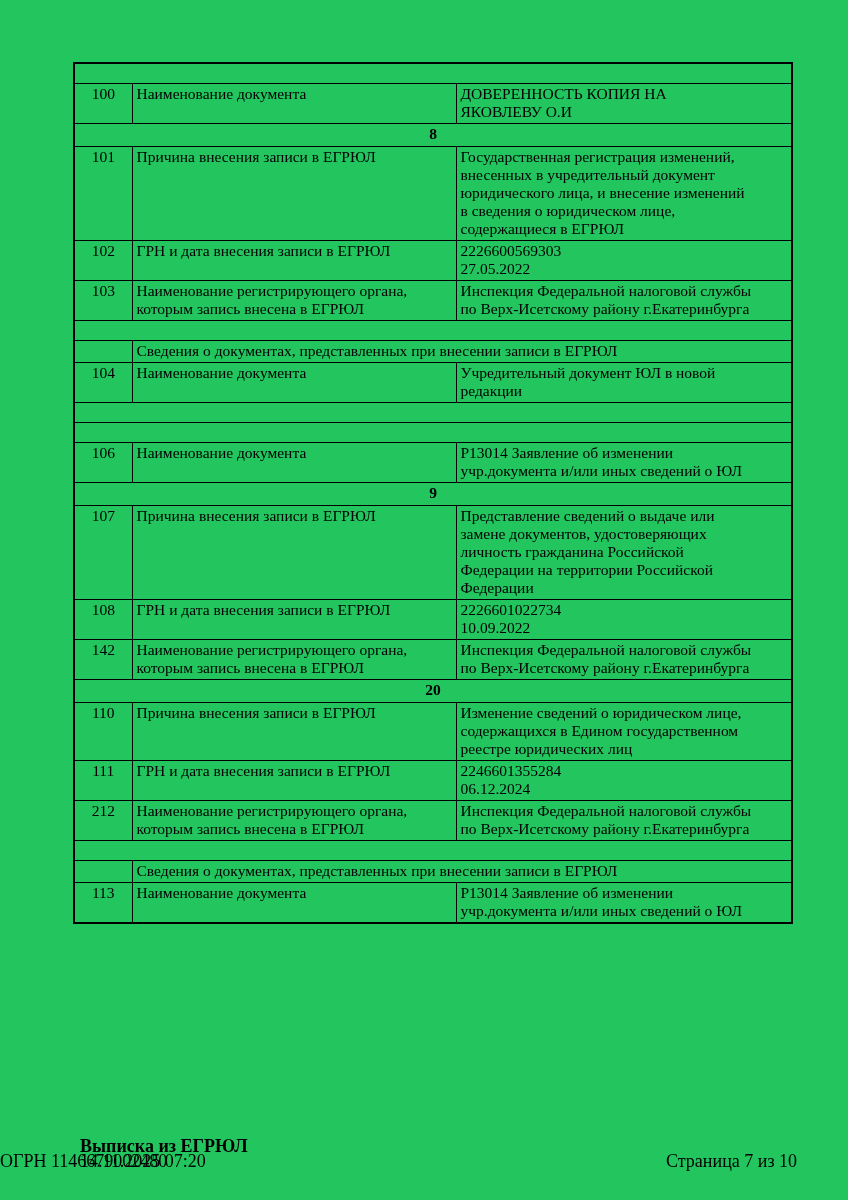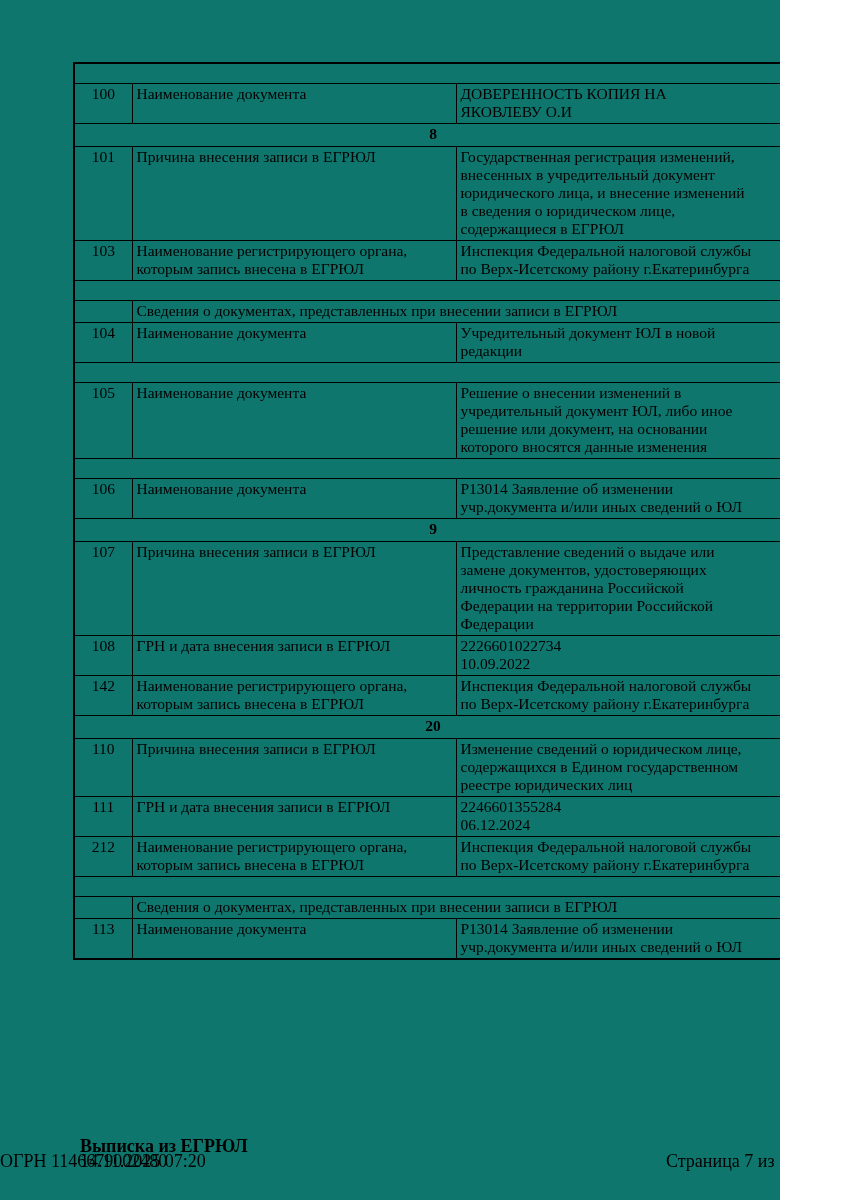--- a/index.html
+++ b/index.html
@@ -2,23 +2,23 @@
 <html><head>
 <meta charset="utf-8">
 <style>
   html, body {
     margin: 0;
     padding: 0;
     background: #ffffff;
   }
   .page {
     position: relative;
-    width: 780px;
+    width: 848px;
     height: 1200px;
-    background: #0f766e;
+    background: #22c55e;
     font-family: "Liberation Serif", "DejaVu Serif", serif;
     color: #000000;
     overflow: hidden;
   }
   table.egrul-table {
     position: absolute;
     left: 73px;
     top: 62px;
     width: 718px;
     border-collapse: collapse;
@@ -109,20 +109,26 @@
         <tr class="data">
           <td class="col-num">101</td>
           <td class="col-label">Причина внесения записи в ЕГРЮЛ</td>
           <td class="col-value">Государственная регистрация изменений,
 внесенных в учредительный документ
 юридического лица, и внесение изменений
 в сведения о юридическом лице,
 содержащиеся в ЕГРЮЛ</td>
         </tr>
         <tr class="data">
+          <td class="col-num">102</td>
+          <td class="col-label">ГРН и дата внесения записи в ЕГРЮЛ</td>
+          <td class="col-value">2226600569303
+27.05.2022</td>
+        </tr>
+        <tr class="data">
           <td class="col-num">103</td>
           <td class="col-label">Наименование регистрирующего органа,
 которым запись внесена в ЕГРЮЛ</td>
           <td class="col-value">Инспекция Федеральной налоговой службы
 по Верх-Исетскому району г.Екатеринбурга</td>
         </tr>
         <tr class="spacer">
           <td colspan="3"></td>
         </tr>
         <tr class="subheader">
@@ -130,28 +136,20 @@
           <td class="section-title" colspan="2">Сведения о документах, представленных при внесении записи в ЕГРЮЛ</td>
         </tr>
         <tr class="data">
           <td class="col-num">104</td>
           <td class="col-label">Наименование документа</td>
           <td class="col-value">Учредительный документ ЮЛ в новой
 редакции</td>
         </tr>
         <tr class="spacer">
           <td colspan="3"></td>
-        </tr>
-        <tr class="data">
-          <td class="col-num">105</td>
-          <td class="col-label">Наименование документа</td>
-          <td class="col-value">Решение о внесении изменений в
-учредительный документ ЮЛ, либо иное
-решение или документ, на основании
-которого вносятся данные изменения</td>
         </tr>
         <tr class="spacer">
           <td colspan="3"></td>
         </tr>
         <tr class="data">
           <td class="col-num">106</td>
           <td class="col-label">Наименование документа</td>
           <td class="col-value">Р13014 Заявление об изменении
 учр.документа и/или иных сведений о ЮЛ</td>
         </tr>

